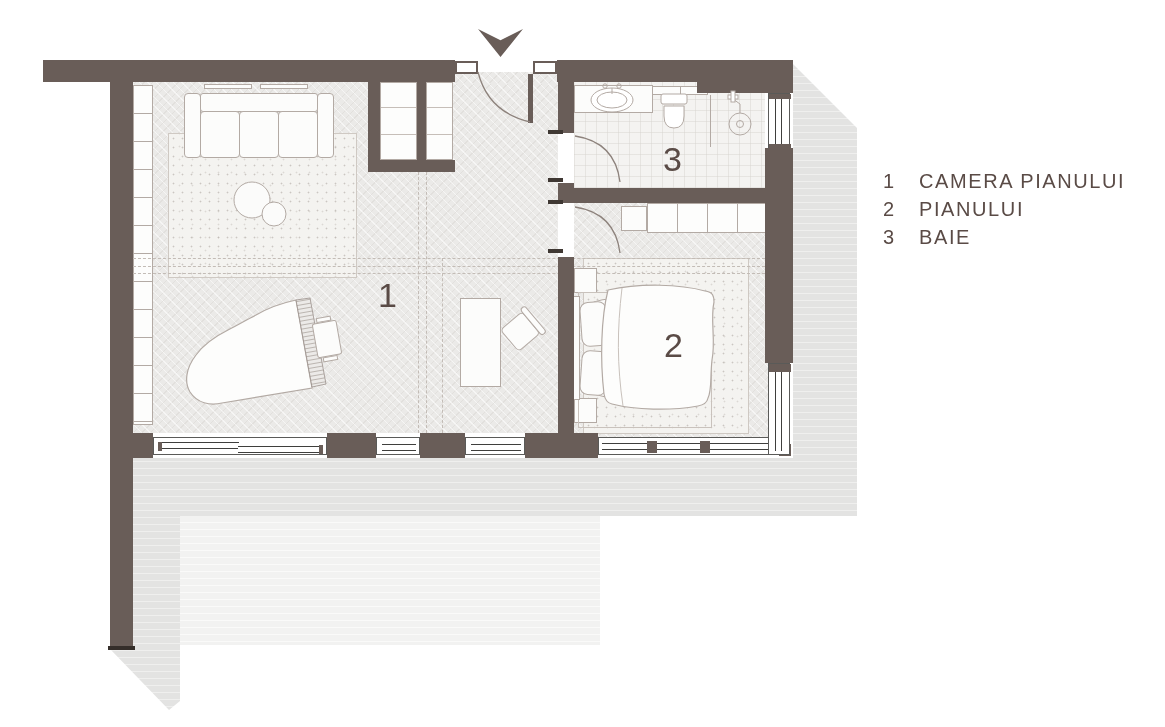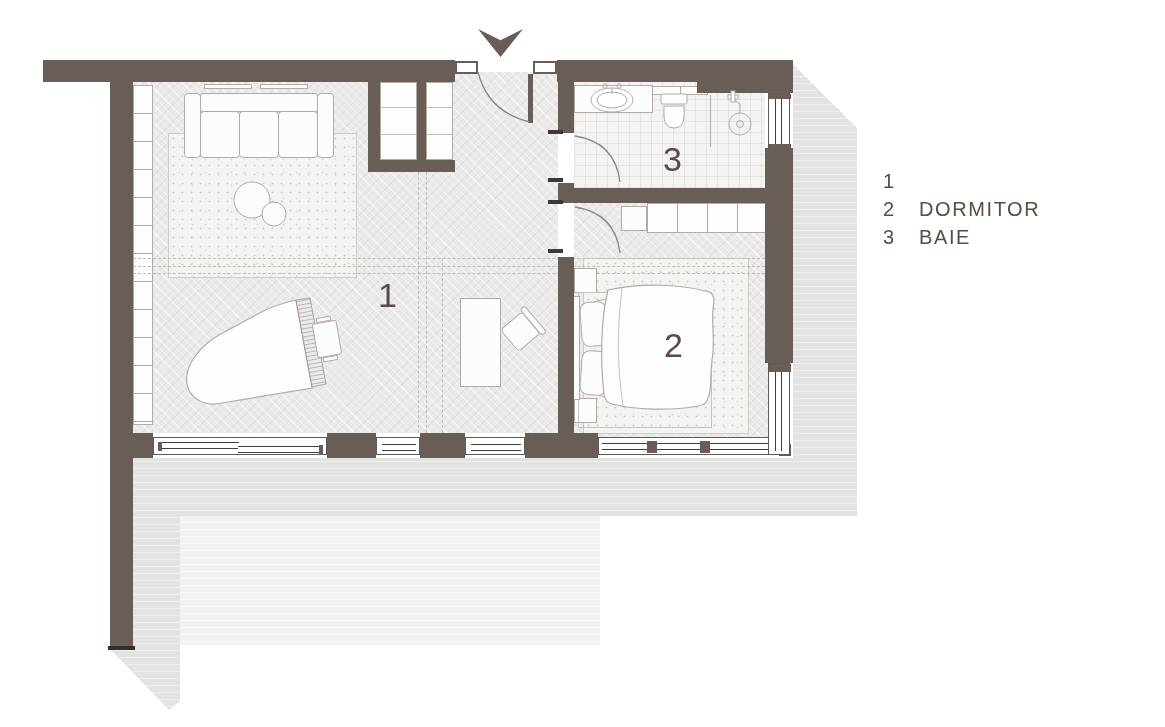--- a/index.html
+++ b/index.html
@@ -222,24 +222,25 @@
     <path d="M 575 207 Q 615 213 620 253" fill="none" stroke="#8d827c" stroke-width="1.3"></path>
   </svg>
 
   <div class="abs room-num" style="left:378px;top:276px;">1</div>
   <div class="abs room-num" style="left:664px;top:326px;">2</div>
   <div class="abs room-num" style="left:663px;top:140px;">3</div>
 
   <div class="abs legend" style="left:883px;top:170px;width:260px;">
     <div class="legend-row">
       <span class="legend-num">1</span>
+      <span>CAMERA PIANULUI</span>
     </div>
     <div class="legend-row">
       <span class="legend-num">2</span>
-      <span>DORMITOR</span>
+      <span>PIANULUI</span>
     </div>
     <div class="legend-row">
       <span class="legend-num">3</span>
       <span>BAIE</span>
     </div>
   </div>
 
 </div>
 
 </body></html>

